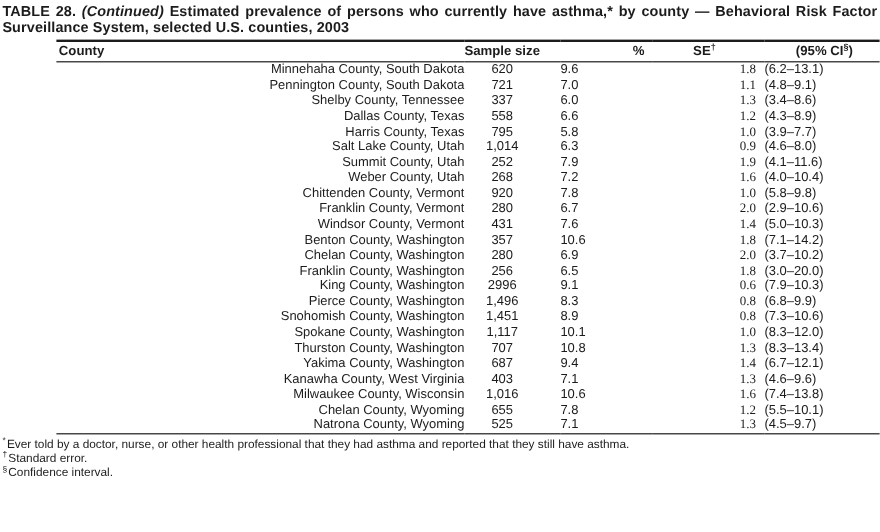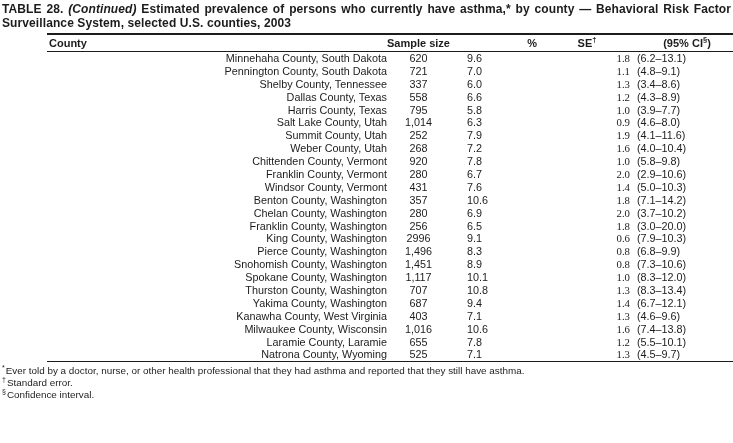--- a/index.html
+++ b/index.html
@@ -260,21 +260,21 @@
           <td class="td-ci">(4.6–9.6)</td>
         </tr>
         <tr>
           <td class="td-county">Milwaukee County, Wisconsin</td>
           <td class="td-n">1,016</td>
           <td class="td-pct">10.6</td>
           <td class="td-se">1.6</td>
           <td class="td-ci">(7.4–13.8)</td>
         </tr>
         <tr>
-          <td class="td-county">Laramie County, Laramie</td>
+          <td class="td-county">Chelan County, Wyoming</td>
           <td class="td-n">655</td>
           <td class="td-pct">7.8</td>
           <td class="td-se">1.2</td>
           <td class="td-ci">(5.5–10.1)</td>
         </tr>
         <tr>
           <td class="td-county">Natrona County, Wyoming</td>
           <td class="td-n">525</td>
           <td class="td-pct">7.1</td>
           <td class="td-se">1.3</td>

